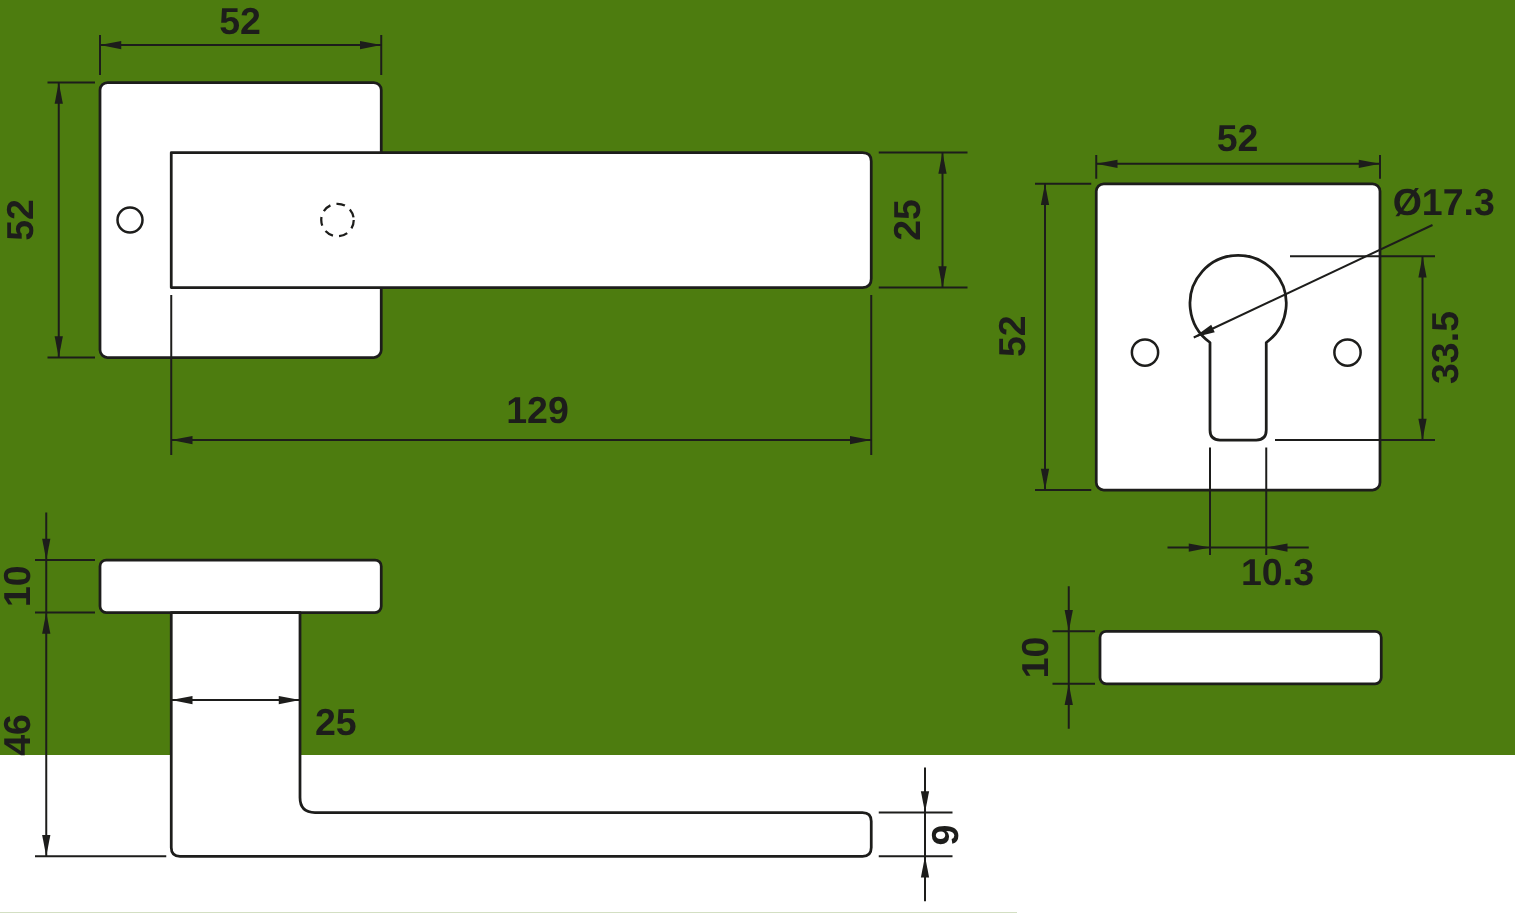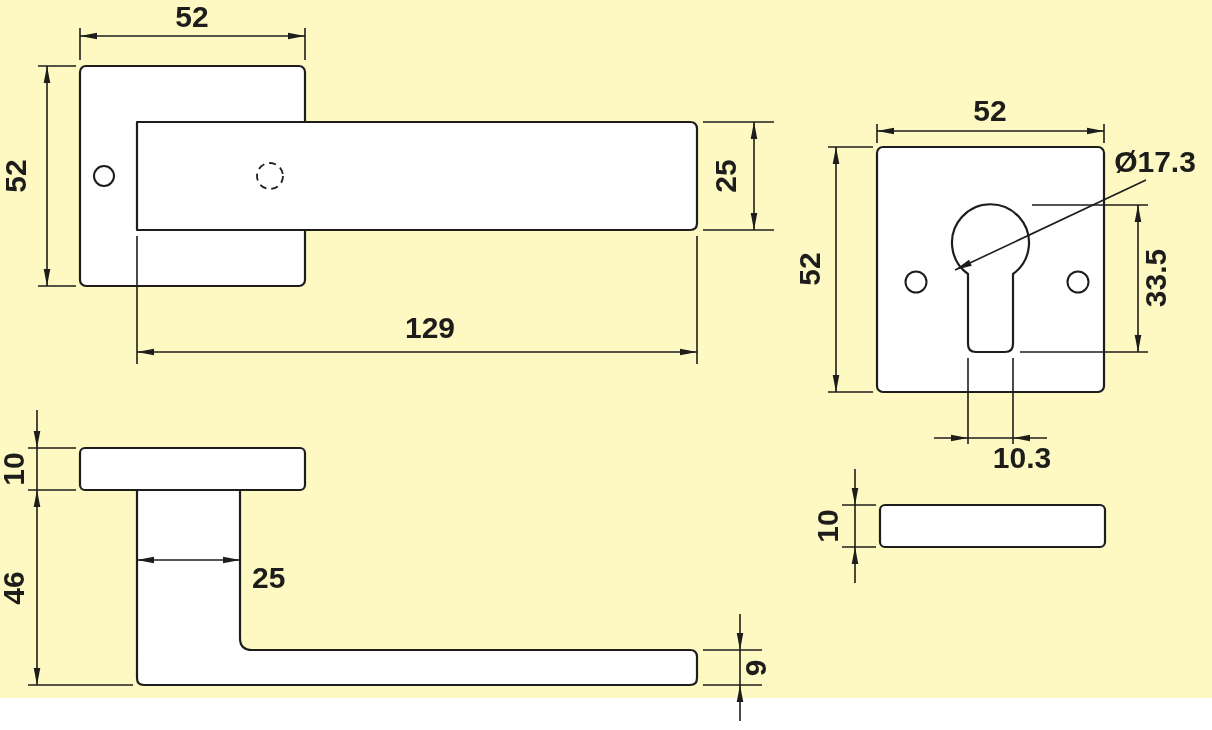--- a/index.html
+++ b/index.html
@@ -4,21 +4,21 @@
 <style>
   html, body {
     margin: 0;
     padding: 0;
     background: #ffffff;
     width: 1212px;
     height: 730px;
     overflow: hidden;
     font-family: "Liberation Sans", sans-serif;
   }
-  .canvas-wrap { width: 1212px; height: 698px; background: #fef9c3; }
+  .canvas-wrap { width: 1212px; height: 604px; background: #4d7c0f; }
   svg { display: block; }
   .obj  { fill: #ffffff; stroke: #1d1d1b; stroke-width: 2.2; stroke-linejoin: round; }
   .hole { fill: #ffffff; stroke: #1d1d1b; stroke-width: 2; }
   .hidden-line { fill: none; stroke: #1d1d1b; stroke-width: 1.8; stroke-dasharray: 7 5; }
   .dim  { fill: none; stroke: #1d1d1b; stroke-width: 1.6; }
   .ext  { fill: none; stroke: #1d1d1b; stroke-width: 1.6; }
   text.dim-label {
     font-family: "Liberation Sans", sans-serif;
     font-weight: bold;
     font-size: 30px;

